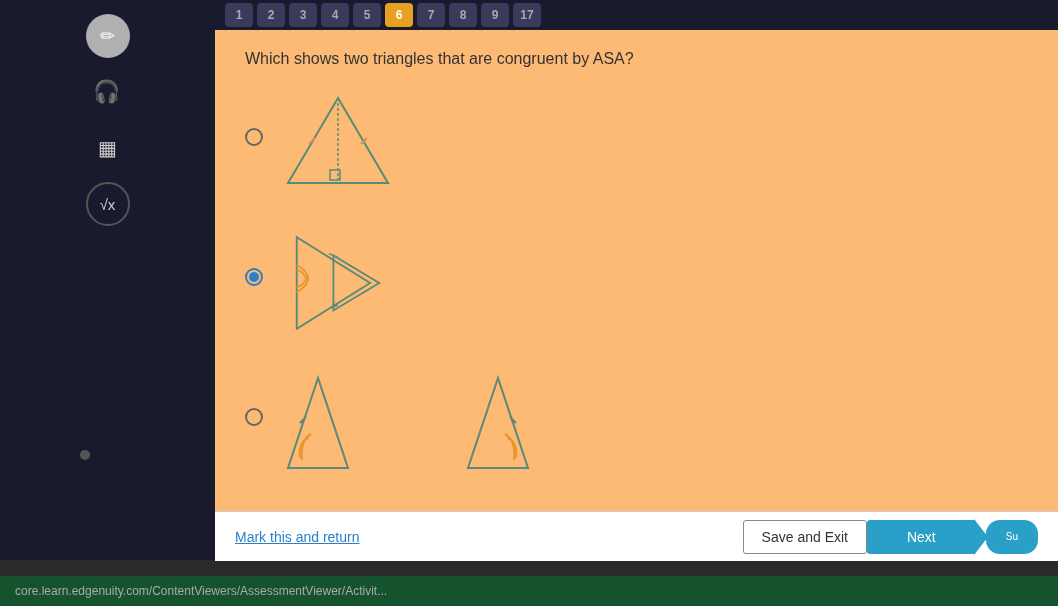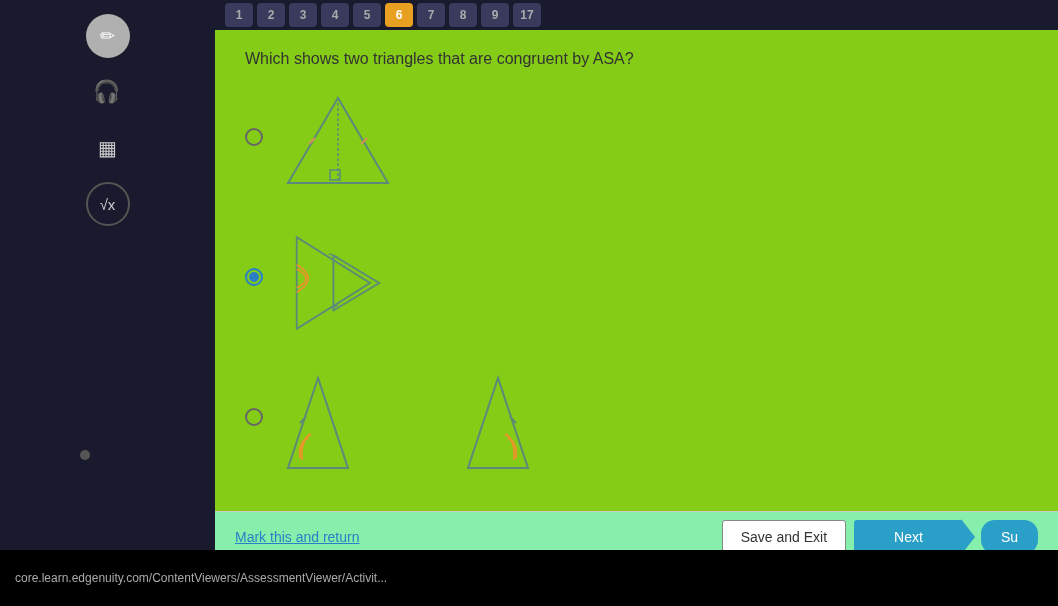--- a/index.html
+++ b/index.html
@@ -77,21 +77,21 @@
       color: white;
     }
 
     
     .main-content {
       position: absolute;
       top: 30px;
       left: 215px;
       right: 0;
       bottom: 45px;
-      background: #84cc16;
+      background: #fdba74;
       padding: 20px 30px;
       overflow-y: auto;
     }
 
     .question-text {
       font-size: 16px;
       color: #333;
       margin-bottom: 20px;
     }
 
@@ -145,38 +145,37 @@
       height: 110px;
     }
 
     
     .bottom-bar {
       position: absolute;
       bottom: 45px;
       left: 215px;
       right: 0;
       height: 50px;
-      background: #86efac;
+      background: #ffffff;
       display: flex;
       align-items: center;
       justify-content: space-between;
       padding: 0 20px;
       border-top: 1px solid #ccc;
     }
 
     .mark-return-link {
       color: #2a7fc7;
       font-size: 14px;
       text-decoration: underline;
       cursor: pointer;
     }
 
     .bottom-right-buttons {
       display: flex;
-      gap: 8px;
     }
 
     .btn-save-exit {
       padding: 8px 18px;
       border: 1px solid #888;
       background: white;
       color: #333;
       font-size: 14px;
       cursor: pointer;
       border-radius: 3px;
@@ -201,35 +200,35 @@
       transform: translateY(-50%);
       border-left: 14px solid #2a9fc7;
       border-top: 18px solid transparent;
       border-bottom: 18px solid transparent;
     }
 
     .btn-submit {
       padding: 8px 20px;
       background: #2a9fc7;
       color: white;
-      font-size: 14px;
+      font-size: 10px;
       cursor: pointer;
       border-radius: 14px;
       border: none;
       margin-left: 10px;
     }
 
     
     .url-bar {
       position: absolute;
       bottom: 0;
       left: 0;
       right: 0;
-      height: 56px;
-      background: #000000;
+      height: 30px;
+      background: #14532d;
       display: flex;
       align-items: center;
       padding: 0 15px;
       color: #aaa;
       font-size: 12px;
     }
 
     
     .dark-left {
       position: absolute;

